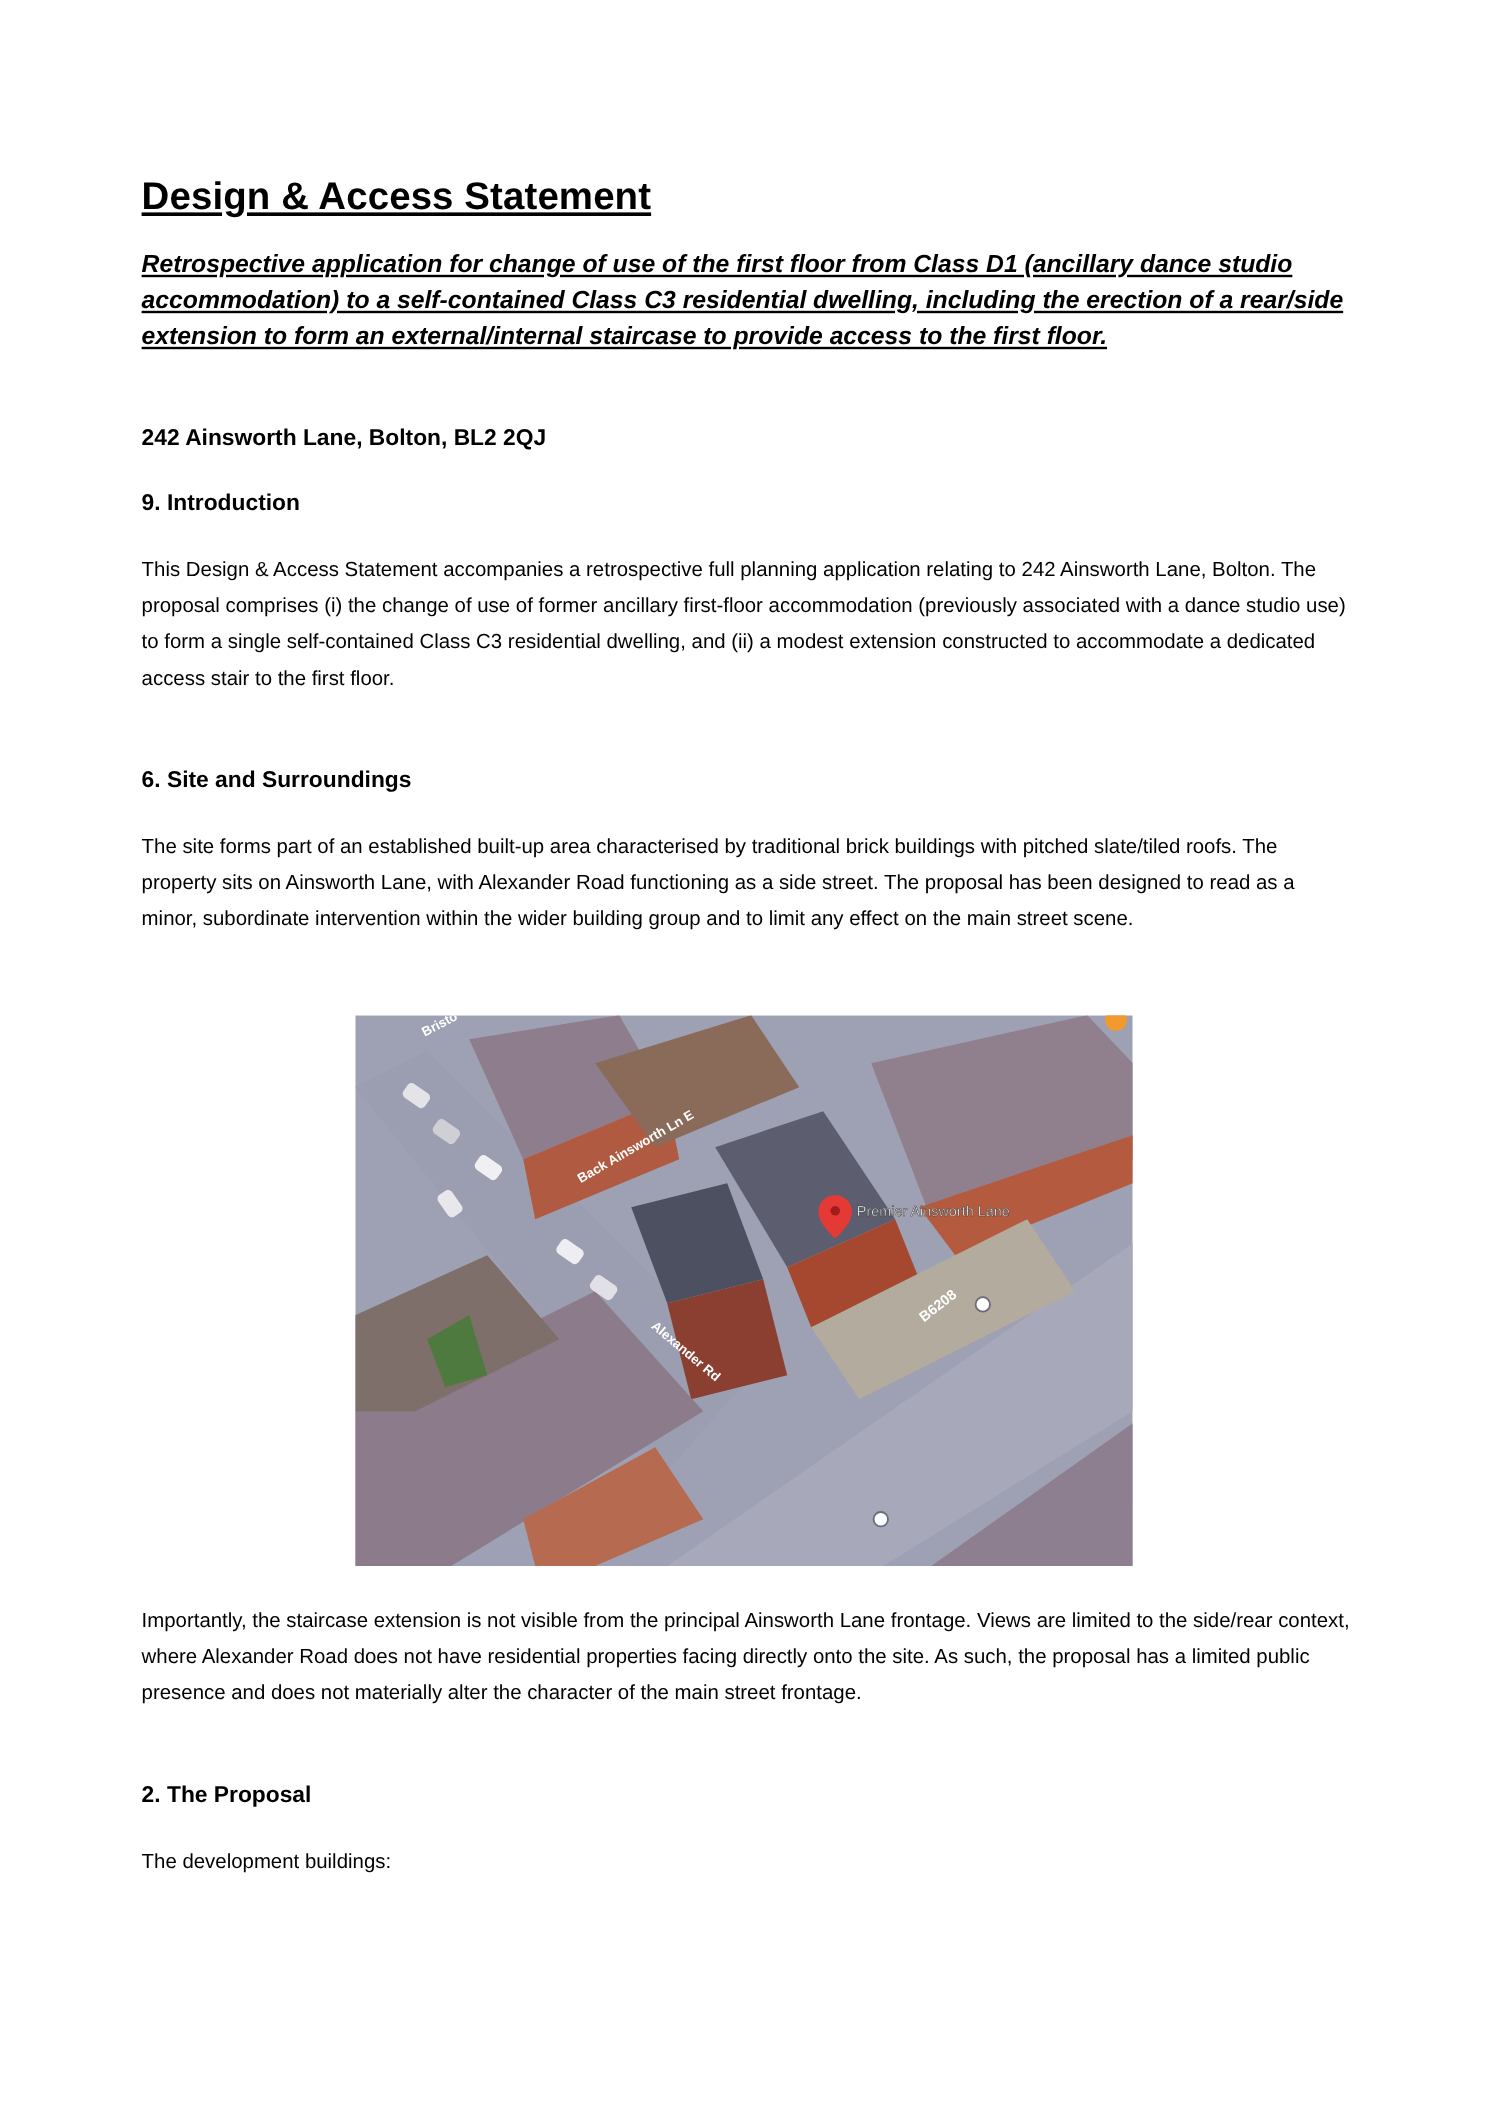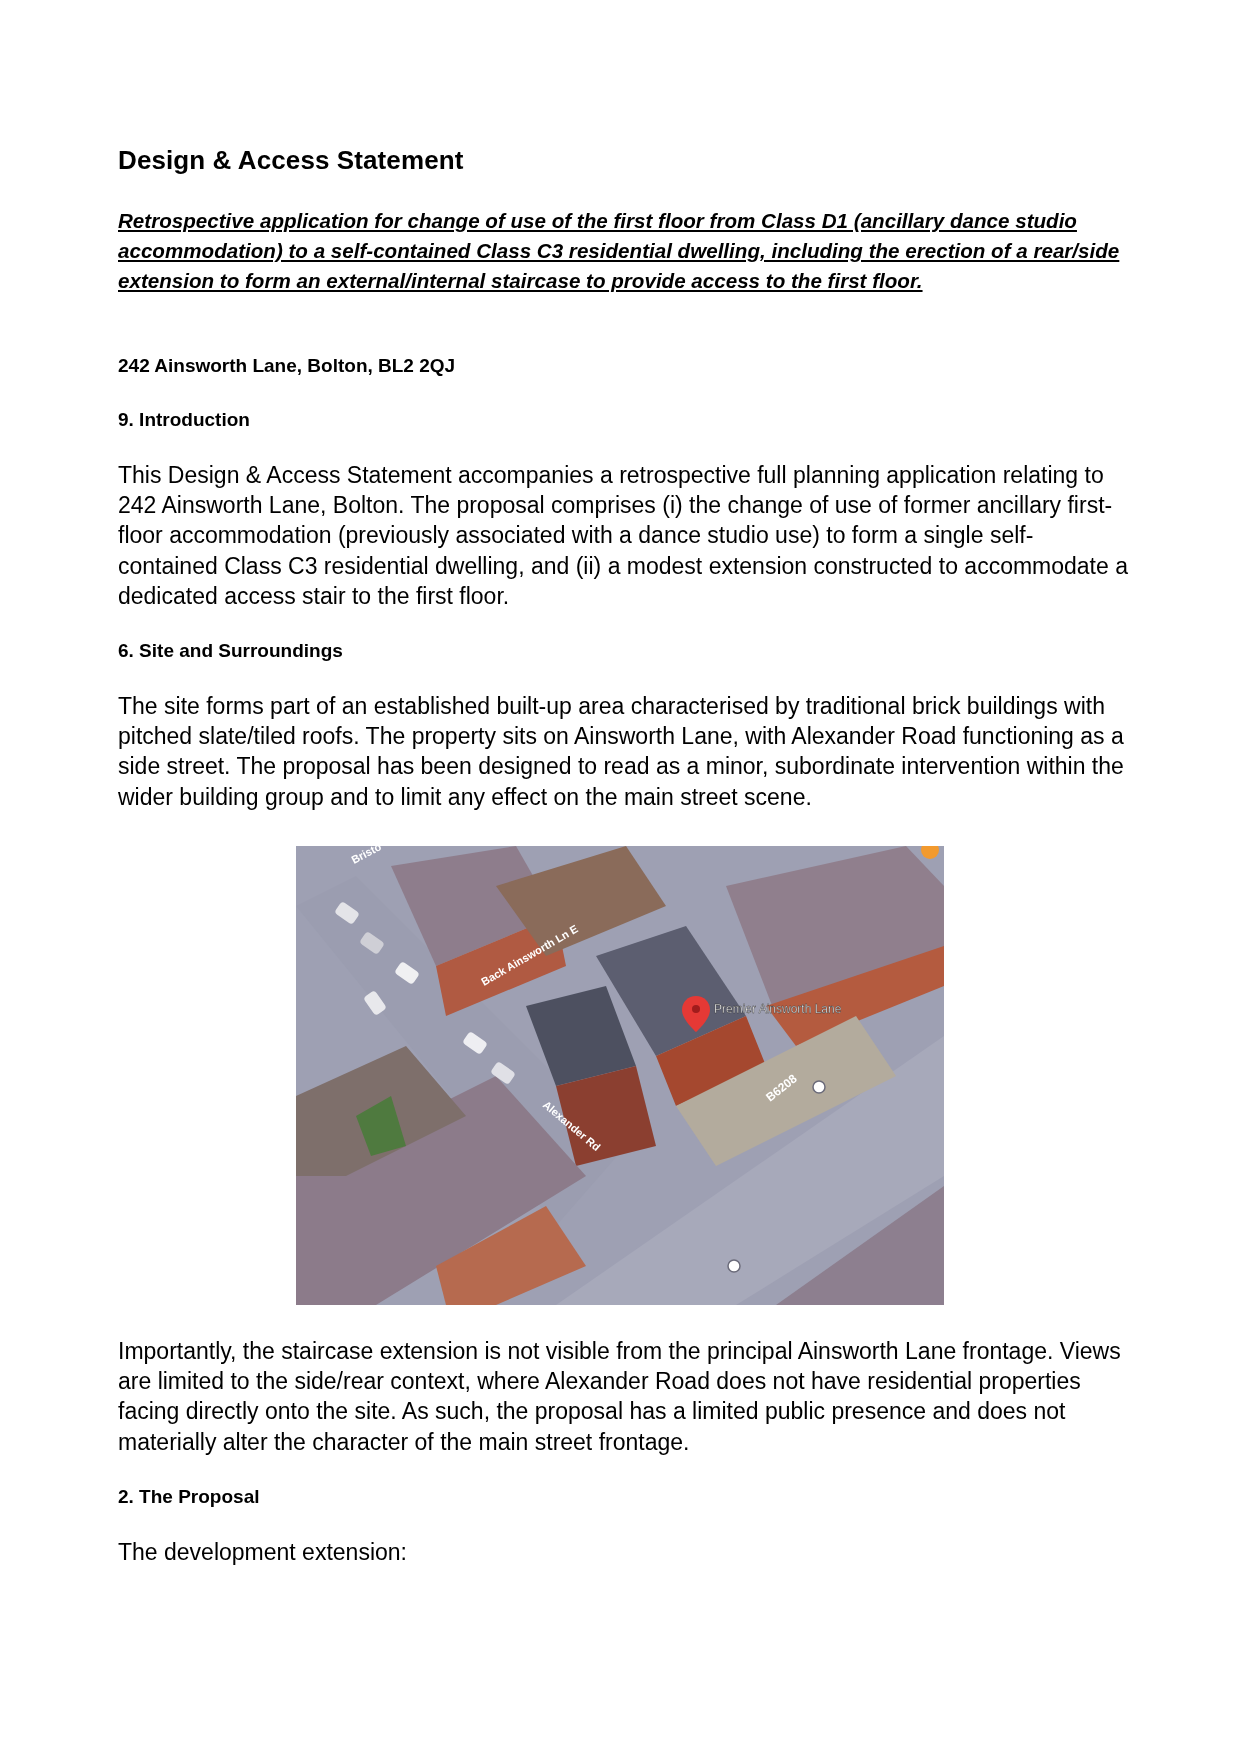--- a/index.html
+++ b/index.html
@@ -1,45 +1,45 @@
 <!DOCTYPE html>
 <html><head>
   <meta charset="utf-8">
   <style>
     html, body { margin: 0; padding: 0; background: #ffffff; }
     body { width: 1242px; height: 1755px; position: relative; overflow: hidden;
            font-family: "Liberation Sans", sans-serif; color: #000; }
     .page { position: absolute; left: 118px; top: 0; width: 1008px; }
-    .title { position: absolute; top: 145px; left: 0; font-size: 26px; font-weight: bold;
-             text-underline-offset: 3px; letter-spacing: 0.1px; margin: 0; }
+    .title { position: absolute; top: 145px; left: 0; font-size: 32px; font-weight: bold;
+             text-decoration: underline; text-underline-offset: 3px; letter-spacing: 0.1px; margin: 0; }
     .subtitle { position: absolute; top: 206px; left: 0; width: 1010px; font-size: 20.6px;
                 font-weight: bold; font-style: italic; line-height: 30px; margin: 0; text-decoration: underline; }
     .h { position: absolute; left: 0; font-size: 19px; font-weight: bold; margin: 0; line-height: 30px; }
-    .p { position: absolute; left: 0; width: 1010px; font-size: 23px; line-height: 30.2px; margin: 0; }
+    .p { position: absolute; left: 0; width: 1010px; font-size: 17px; line-height: 30.2px; margin: 0; }
     .map { position: absolute; left: 296px; top: 846px; width: 648px; height: 459px; overflow: hidden; }
     .map svg { display: block; }
   </style>
 </head>
 <body>
 
 <div class="page">
   <h1 class="title">Design &amp; Access Statement</h1>
   <p class="subtitle">Retrospective application for change of use of the first floor from Class D1 (ancillary dance studio accommodation) to a self-contained Class C3 residential dwelling, including the erection of a rear/side extension to form an external/internal staircase to provide access to the first floor.</p>
   <p class="h" style="top:351px">242 Ainsworth Lane, Bolton, BL2 2QJ</p>
 
   <p class="h" style="top:405px">9. Introduction</p>
   <p class="p" style="top:460px">This Design &amp; Access Statement accompanies a retrospective full planning application relating to 242 Ainsworth Lane, Bolton. The proposal comprises (i) the change of use of former ancillary first-floor accommodation (previously associated with a dance studio use) to form a single self-contained Class C3 residential dwelling, and (ii) a modest extension constructed to accommodate a dedicated access stair to the first floor.</p>
 
   <p class="h" style="top:636px">6. Site and Surroundings</p>
   <p class="p" style="top:691px">The site forms part of an established built-up area characterised by traditional brick buildings with pitched slate/tiled roofs. The property sits on Ainsworth Lane, with Alexander Road functioning as a side street. The proposal has been designed to read as a minor, subordinate intervention within the wider building group and to limit any effect on the main street scene.</p>
 
   <p class="p" style="top:1336px">Importantly, the staircase extension is not visible from the principal Ainsworth Lane frontage. Views are limited to the side/rear context, where Alexander Road does not have residential properties facing directly onto the site. As such, the proposal has a limited public presence and does not materially alter the character of the main street frontage.</p>
 
   <p class="h" style="top:1482px">2. The Proposal</p>
-  <p class="p" style="top:1537px">The development extension:</p>
+  <p class="p" style="top:1537px">The development buildings:</p>
 </div>
 
 <div class="map">
   <svg width="648" height="459" viewBox="0 0 648 459" xmlns="http://www.w3.org/2000/svg">
     <rect x="0" y="0" width="648" height="459" fill="#9ea0b3"></rect>
 
     <polygon points="260,459 648,190 648,330 440,459" fill="#a7a9ba"></polygon>
 
     <polygon points="0,60 60,30 330,300 260,380" fill="#9b9db0"></polygon>
 

